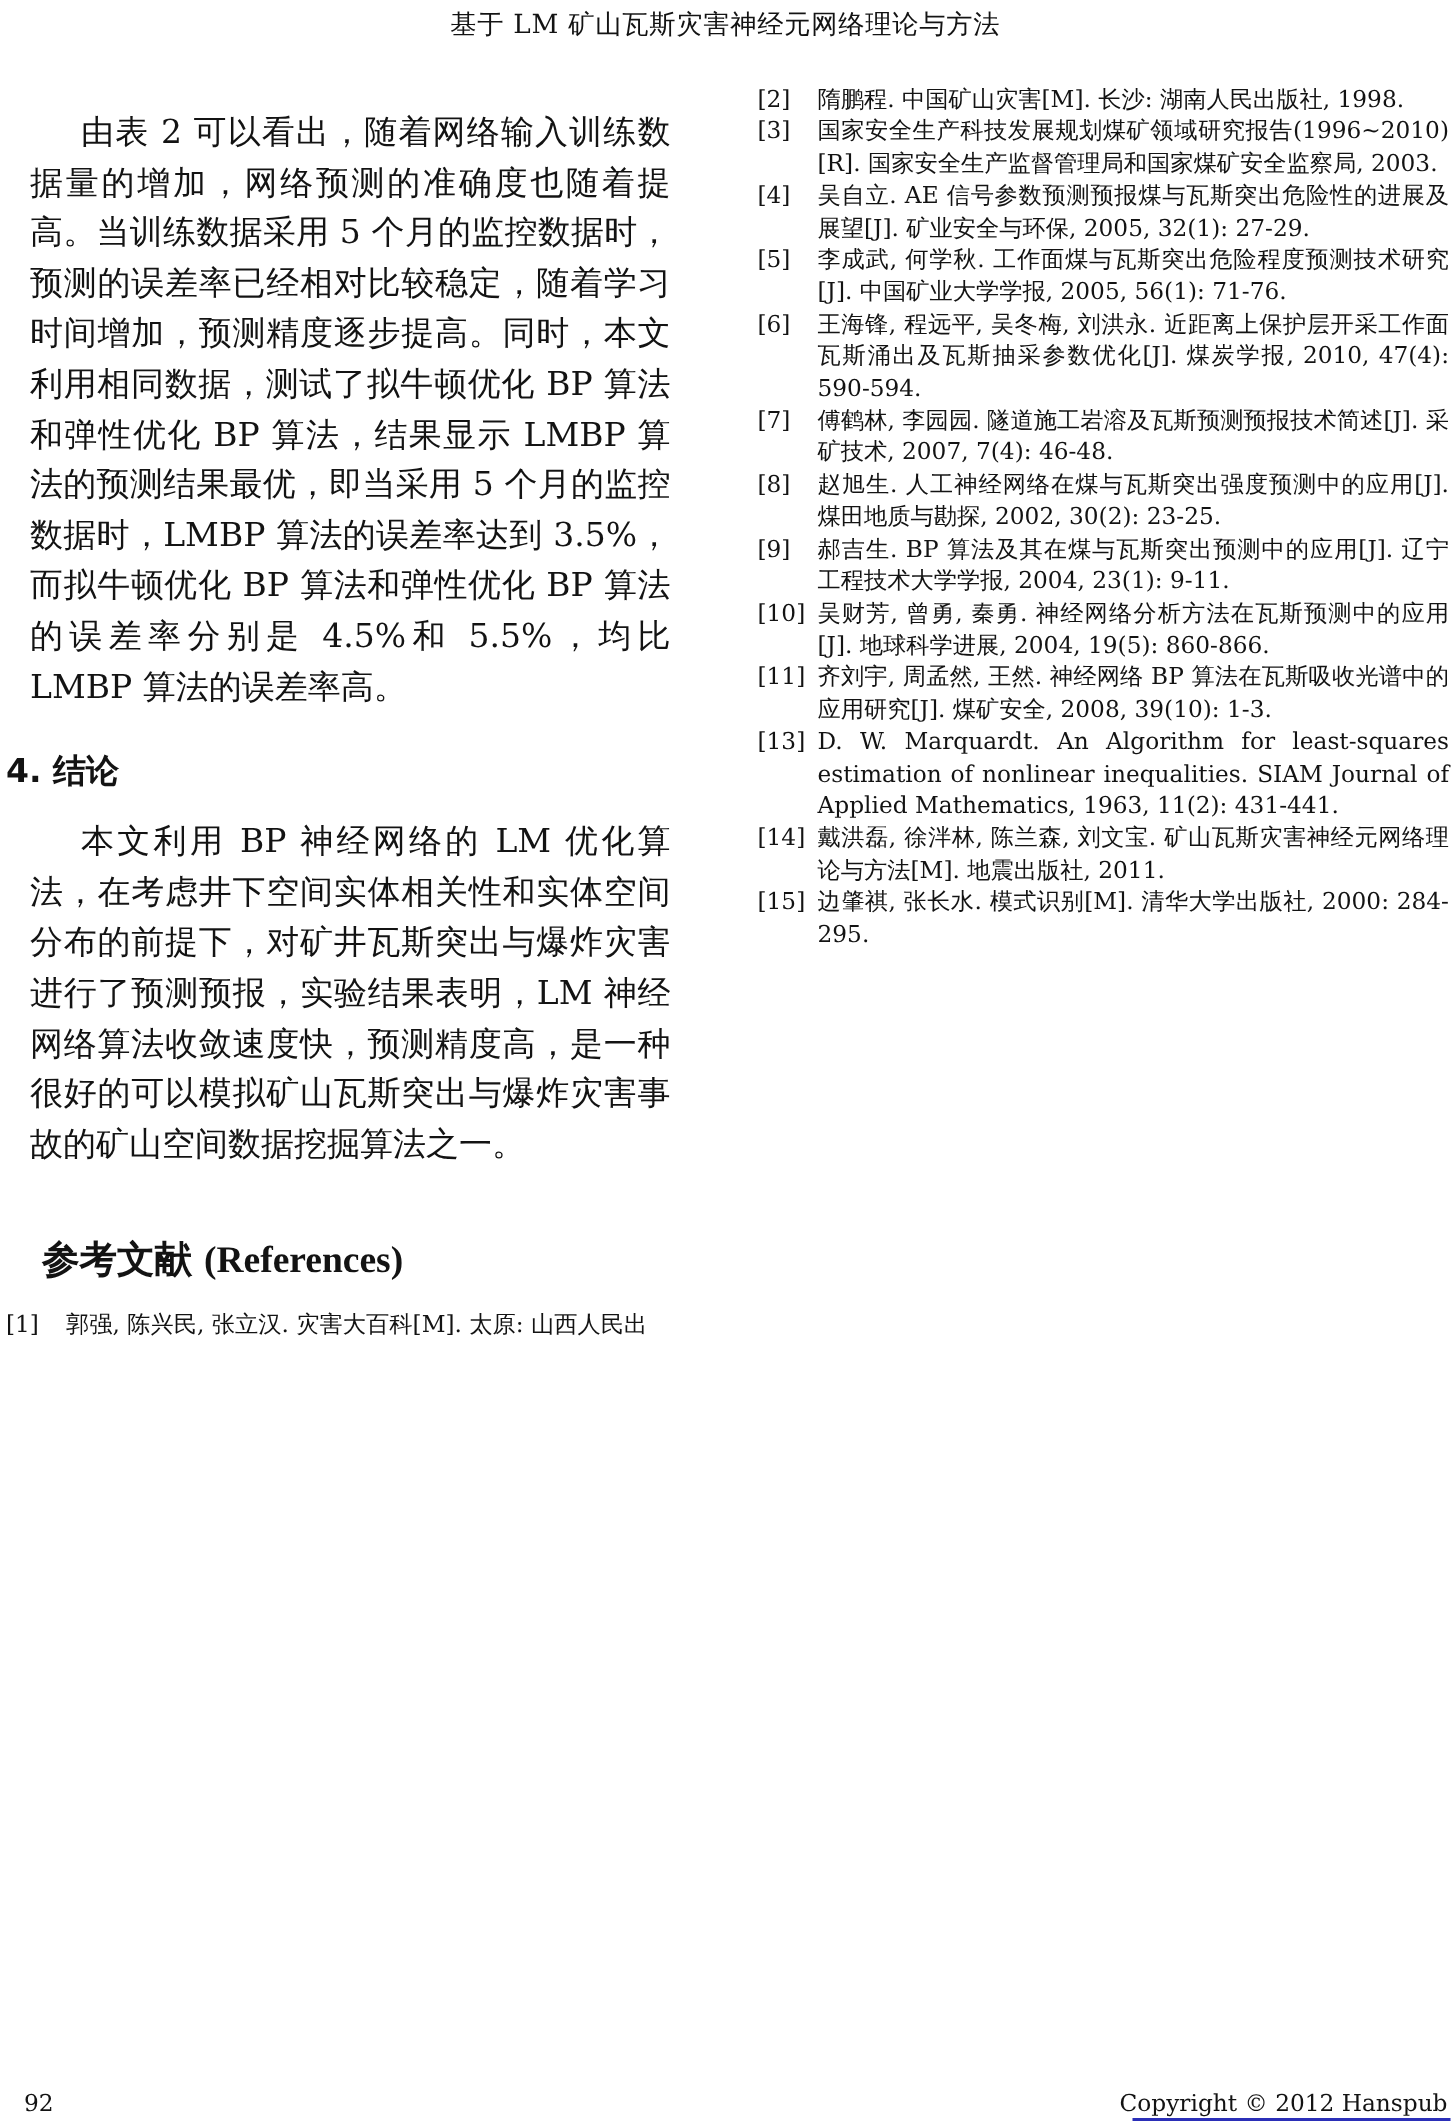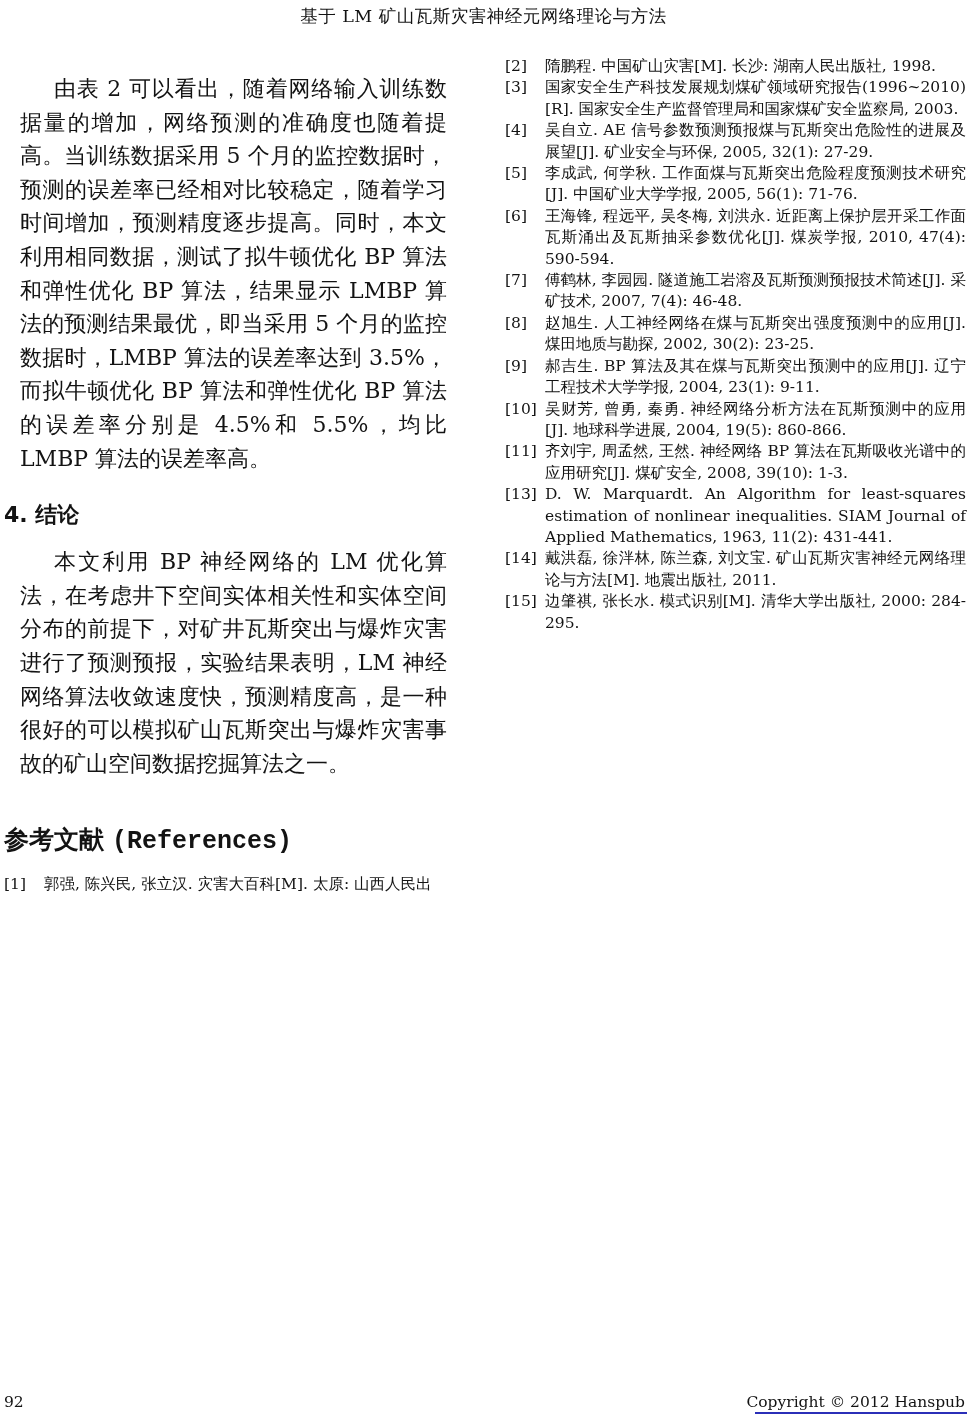--- a/index.html
+++ b/index.html
@@ -24,33 +24,33 @@
   }
   .h-conclusion {
     margin:26px 0 12px 0;
     font-family:"DejaVu Sans","Liberation Sans",sans-serif;
     font-weight:bold; font-size:22px; line-height:28px;
   }
   .h-references {
     margin:44px 0 16px 0;
     font-weight:bold; font-size:25px; line-height:32px;
   }
-  .h-references .cjk { font-family:Liberation Mono, monospace; }
-  .h-references .latin { font-family:Liberation Mono, monospace; margin-left:8px; }
+  .h-references .cjk { font-family:Liberation Sans, sans-serif;margin-left:24px; }
+  .h-references .latin { font-family:Liberation Serif, serif; margin-left:8px; }
 
   .ref-list { margin:0; padding:0; }
   .ref-item { display:flex; font-size:15.5px; line-height:21.4px; margin:0; }
   .ref-num { width:40px; flex:0 0 40px; }
   .ref-text { flex:1; text-align:justify; text-justify:inter-character; }
   .ref-cont { font-size:15.5px; line-height:21.4px; margin:0 0 0 40px; }
 
   .page-footer {
     position:absolute; left:0; bottom:0; width:100%; height:22px; font-size:15.5px;
   }
-  .page-num { position:absolute; left:4px; bottom:3px; }
+  .page-num { position:absolute; left:16px; bottom:3px; }
   .copyright { position:absolute; right:2px; bottom:3px; }
   .footer-rule {
     position:absolute; right:0; bottom:0; width:212px; height:2px;
   }
 </style>
 </head>
 <body>
 
 <div class="page-header">基于 LM 矿山瓦斯灾害神经元网络理论与方法</div>
 

